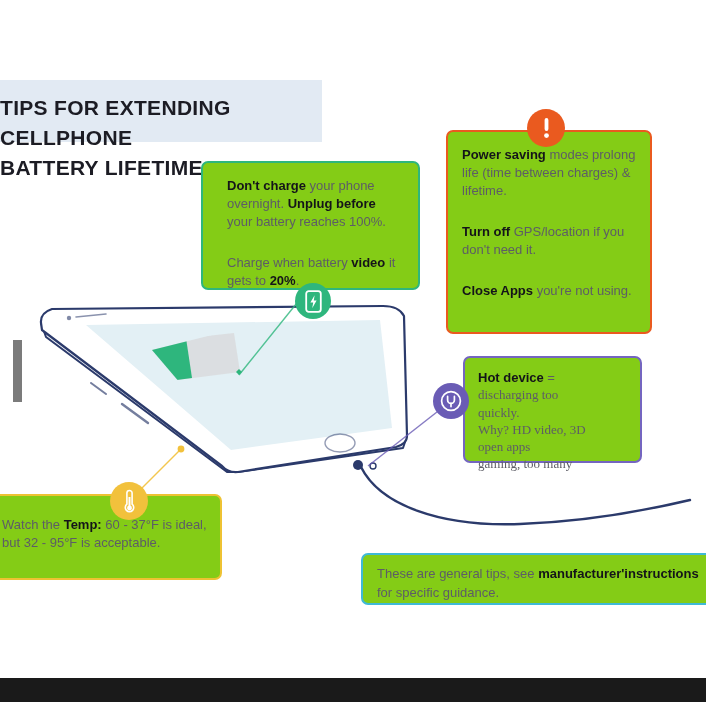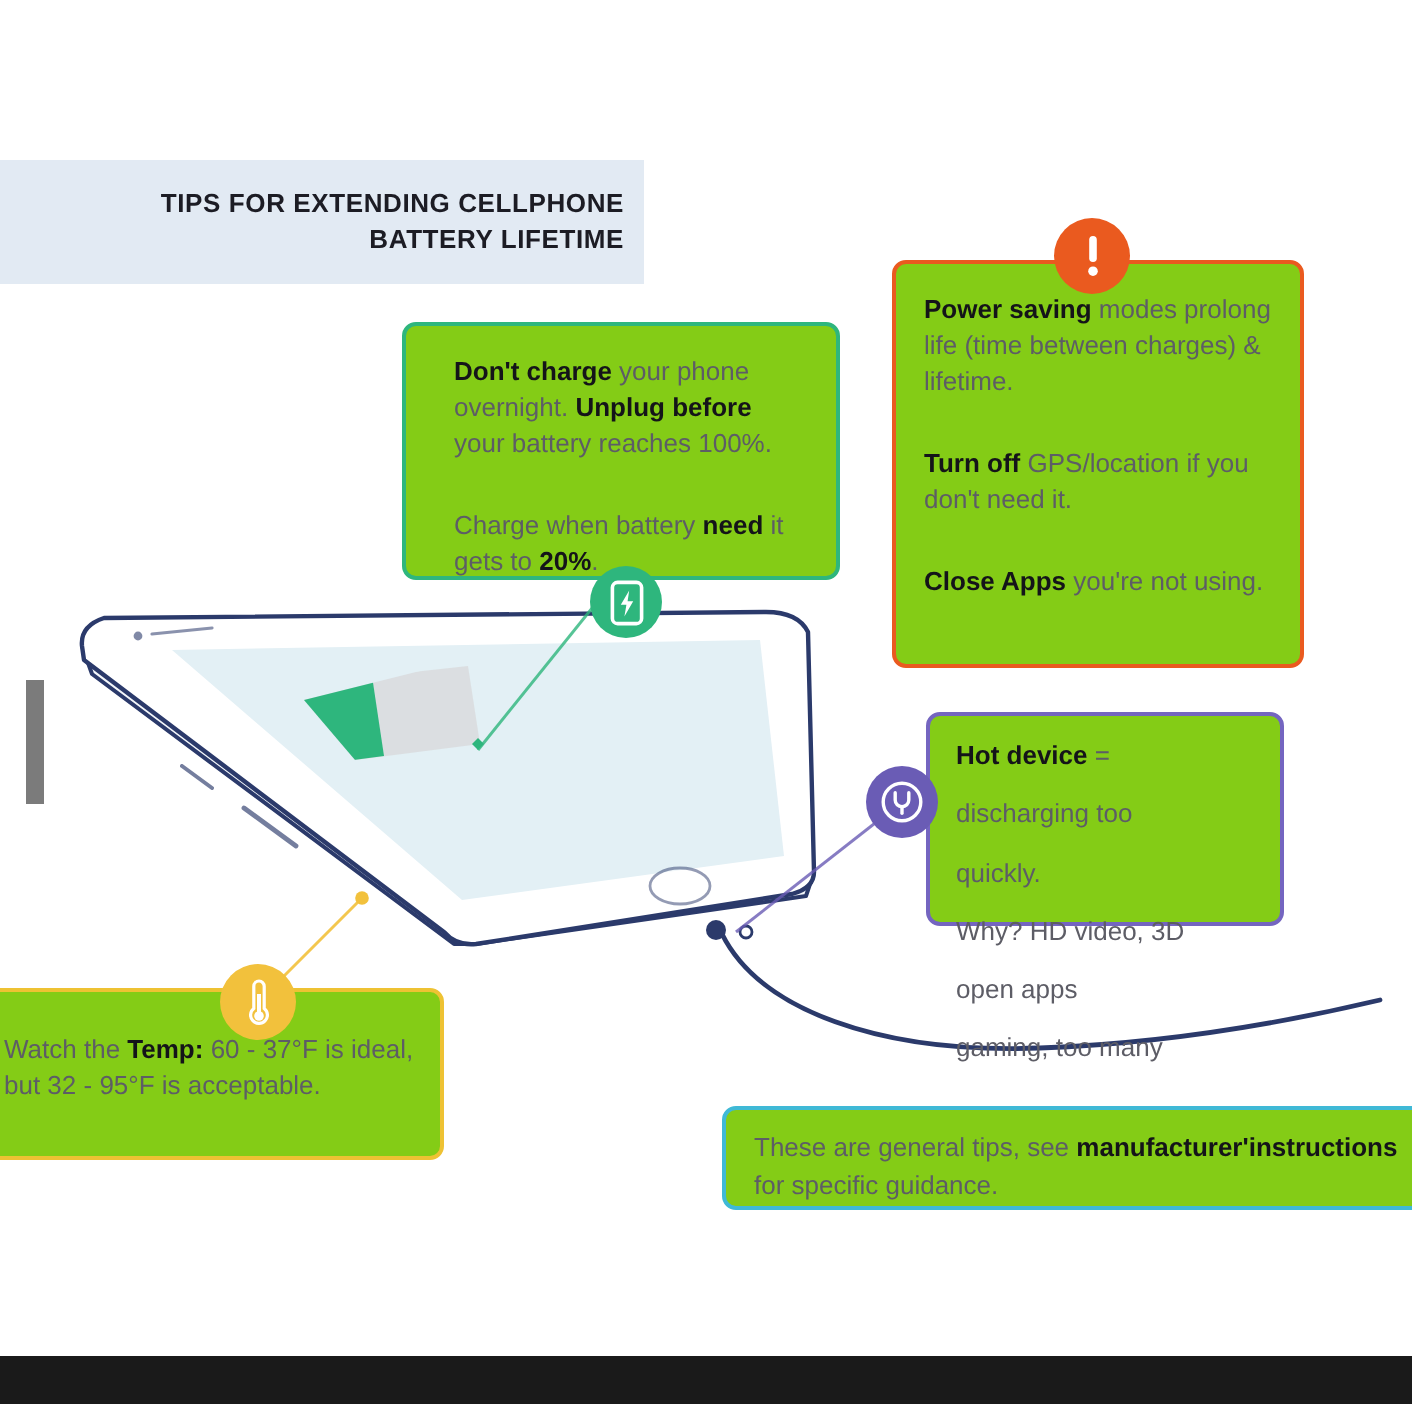--- a/index.html
+++ b/index.html
@@ -49,27 +49,26 @@
     position: absolute;
     left: -12px;
     top: 80px;
     width: 334px;
     height: 62px;
     background: #e2eaf3;
     box-sizing: border-box;
     padding: 13px 10px 0 12px;
   }
   .title-banner .title-text {
-    font-size: 13px;
+    font-size: 21px;
     font-weight: bold;
     letter-spacing: 0.3px;
     line-height: 1.42;
     color: #1c1c24;
     white-space: pre-line;
-    text-align: right;
   }
 
   
   #art {
     position: absolute;
     left: 0; top: 0;
     width: 706px;
     height: 702px;
     pointer-events: none;
   }
@@ -113,21 +112,21 @@
     left: 446px; top: 130px;
     width: 206px; height: 204px;
     padding: 14px 12px 0 14px;
   }
   .card-purple {
     left: 463px; top: 356px;
     width: 179px; height: 107px;
     padding: 11px 10px 0 13px;
     line-height: 1.33;
   }
-  .card-purple p + p { margin-top: 12px; }
+  .card-purple p + p { margin-top: 0; font-family: Liberation Serif, serif; }
   .card-yellow {
     left: -14px; top: 494px;
     width: 236px; height: 86px;
     padding: 20px 12px 0 14px;
     line-height: 1.42;
   }
   .card-blue {
     left: 361px; top: 553px;
     width: 356px; height: 52px;
     padding: 10px 10px 0 14px;
@@ -195,21 +194,21 @@
     <circle cx="181" cy="449" r="3.4" fill="#f2c13c"></circle>
   </svg>
 
   <div class="title-banner">
     <div class="title-text">TIPS FOR EXTENDING CELLPHONE
 BATTERY LIFETIME</div>
   </div>
 
   <div class="card card--green card-green">
     <p><b>Don't charge</b><span> your phone overnight. </span><b>Unplug before</b><span> your battery reaches 100%.</span></p>
-    <p><span>Charge when battery </span><b>need</b><span> it gets to </span><b>20%</b><span>.</span></p>
+    <p><span>Charge when battery </span><b>video</b><span> it gets to </span><b>20%</b><span>.</span></p>
   </div>
 
   <div class="card card--orange card-orange">
     <p><b>Power saving</b><span> modes prolong life (time between charges) &amp; lifetime.</span></p>
     <p><b>Turn off</b><span> GPS/location if you don't need it.</span></p>
     <p><b>Close Apps</b><span> you're not using.</span></p>
   </div>
 
   <div class="card card--purple card-purple">
     <p><b>Hot device</b><span> =</span></p>

